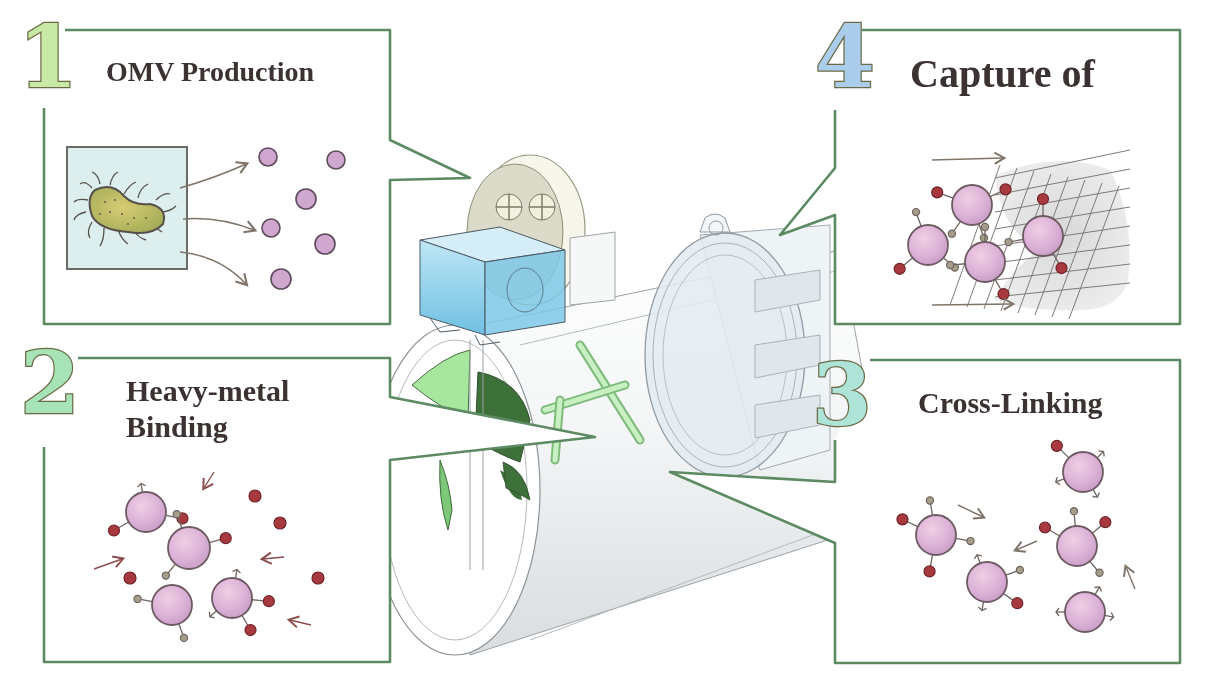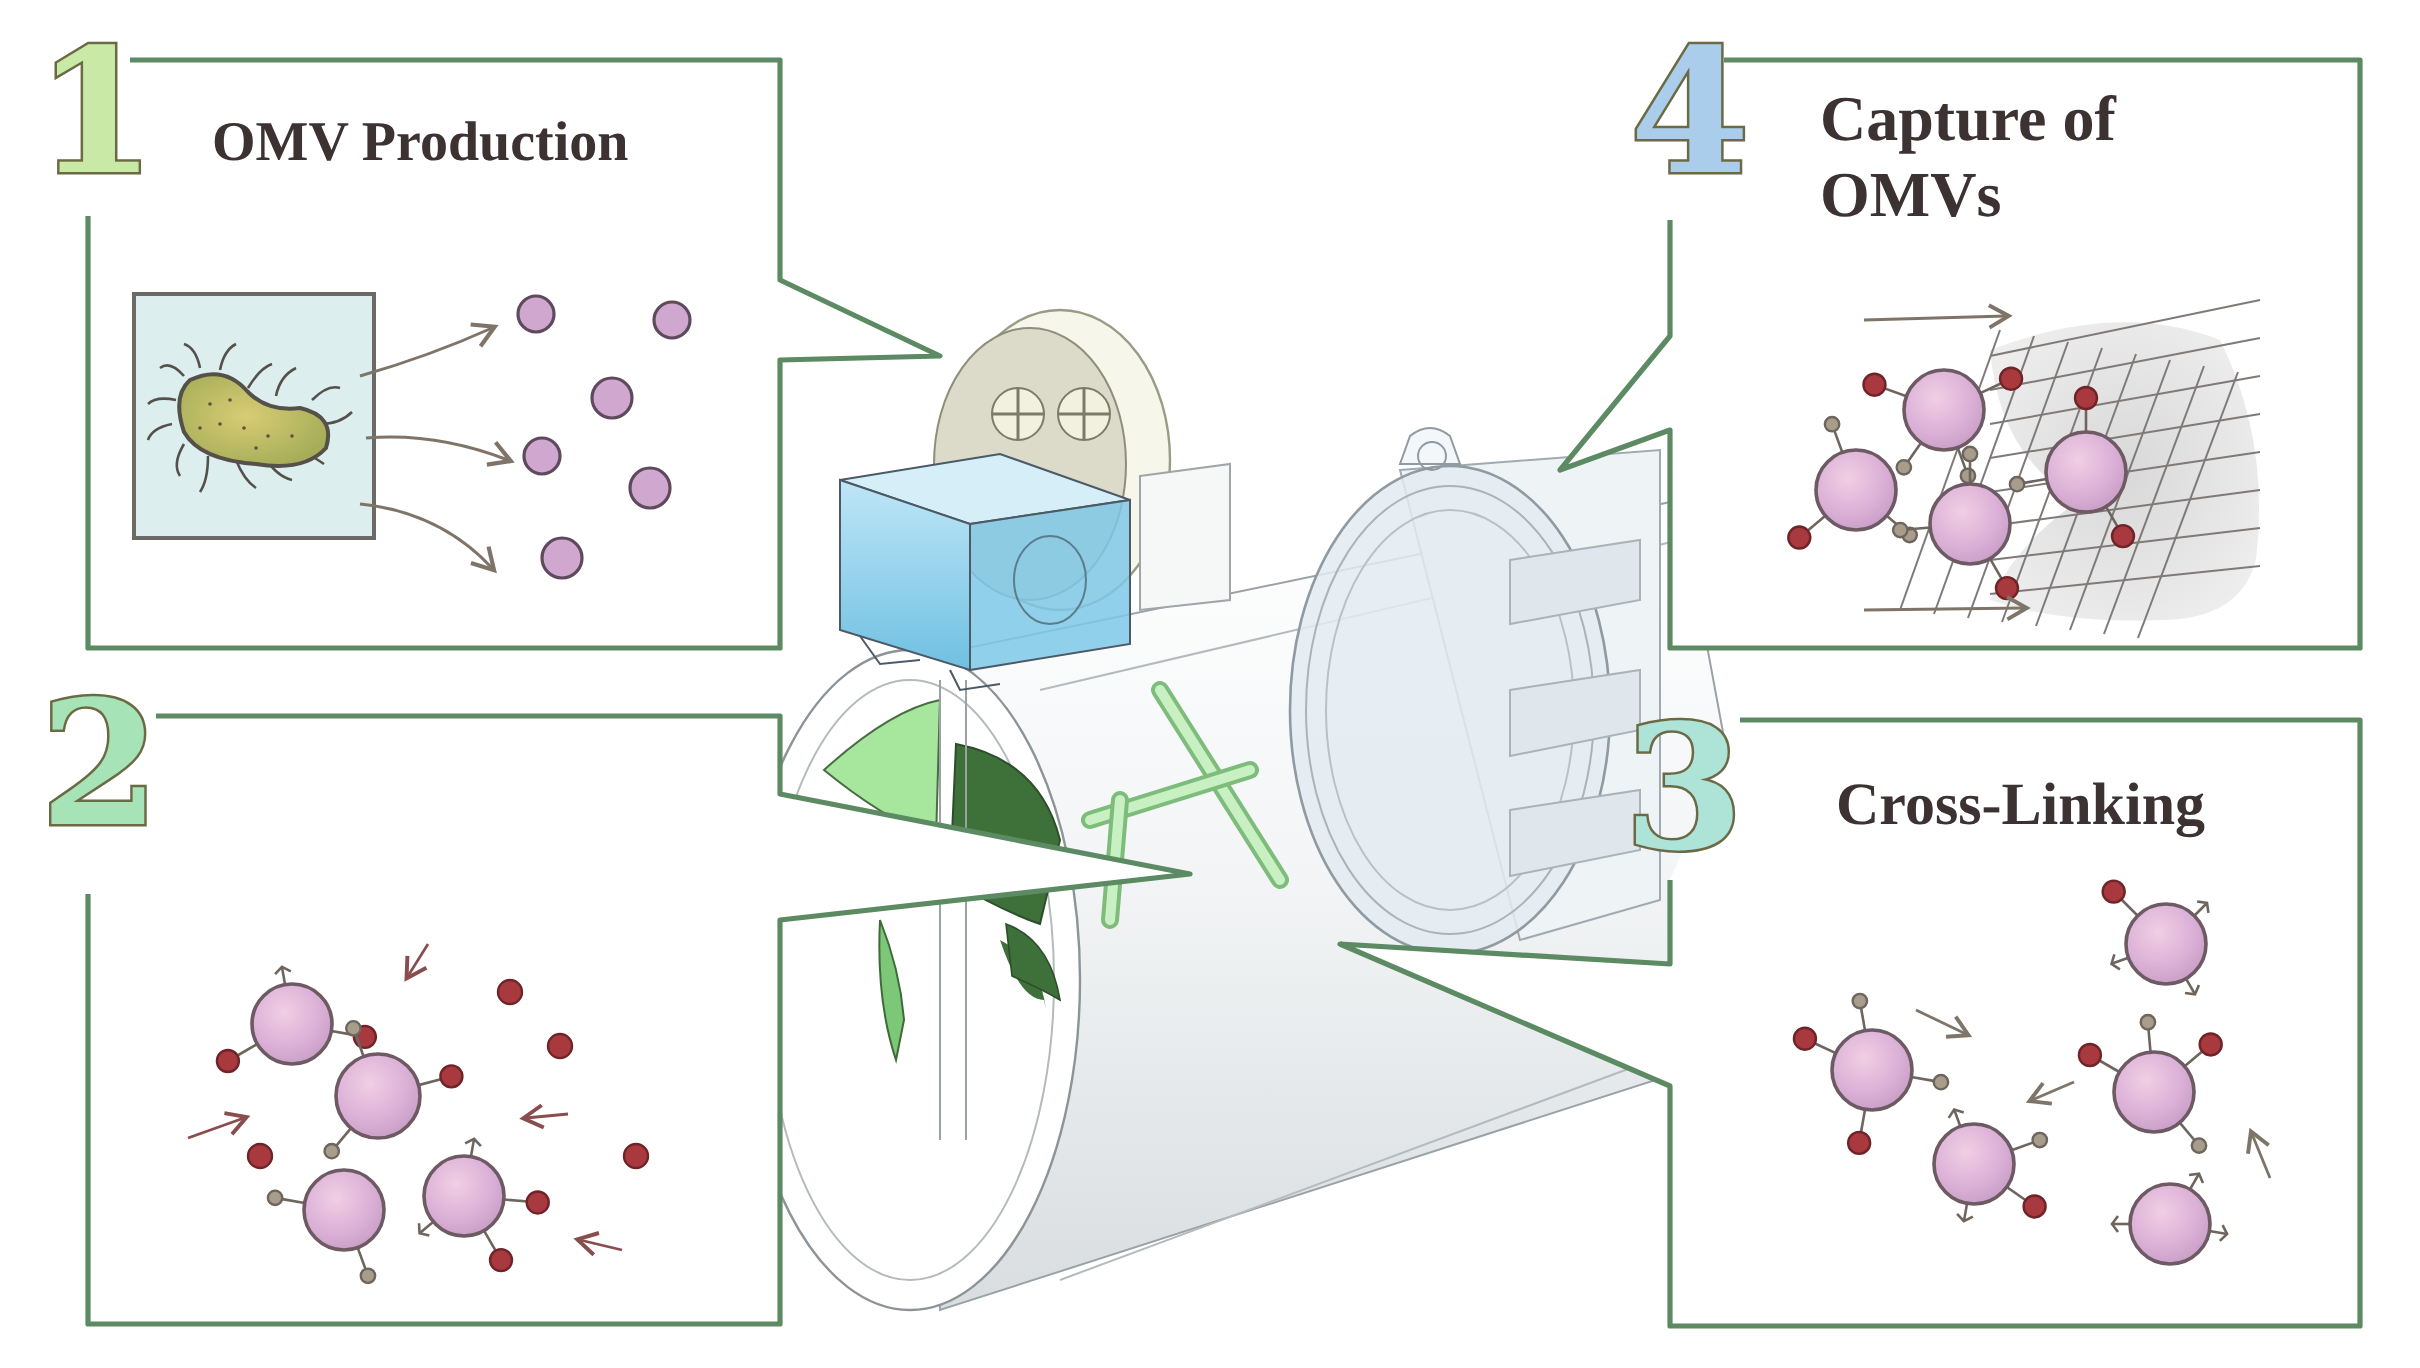--- a/index.html
+++ b/index.html
@@ -346,19 +346,22 @@
     </g>
   </g>
 </svg>
 
 <div class="num" style="left:18px;top:14px;color:#c8eaa6;">1</div>
 <div class="num" style="left:20px;top:340px;color:#a6e3b6;">2</div>
 <div class="num" style="left:812px;top:352px;color:#aee3d8;">3</div>
 <div class="num" style="left:815px;top:14px;color:#a9cdea;">4</div>
 
 <div class="title" style="left:106px;top:55px;font-size:28px;">OMV Production</div>
+<div class="title" style="left:126px;top:373px;font-size:30px;">
+  <div>Heavy-metal</div>
+  <div>Binding</div>
+</div>
 <div class="title" style="left:918px;top:385px;font-size:30px;text-align:center;">Cross-Linking</div>
-<div class="title" style="left:910px;top:40px;font-size:32px;">
+<div class="title" style="left:910px;top:50px;font-size:40px;">
   <div>Capture of</div>
-  <div>OMVs</div>
 </div>
 
 </div>
 
 </body></html>

